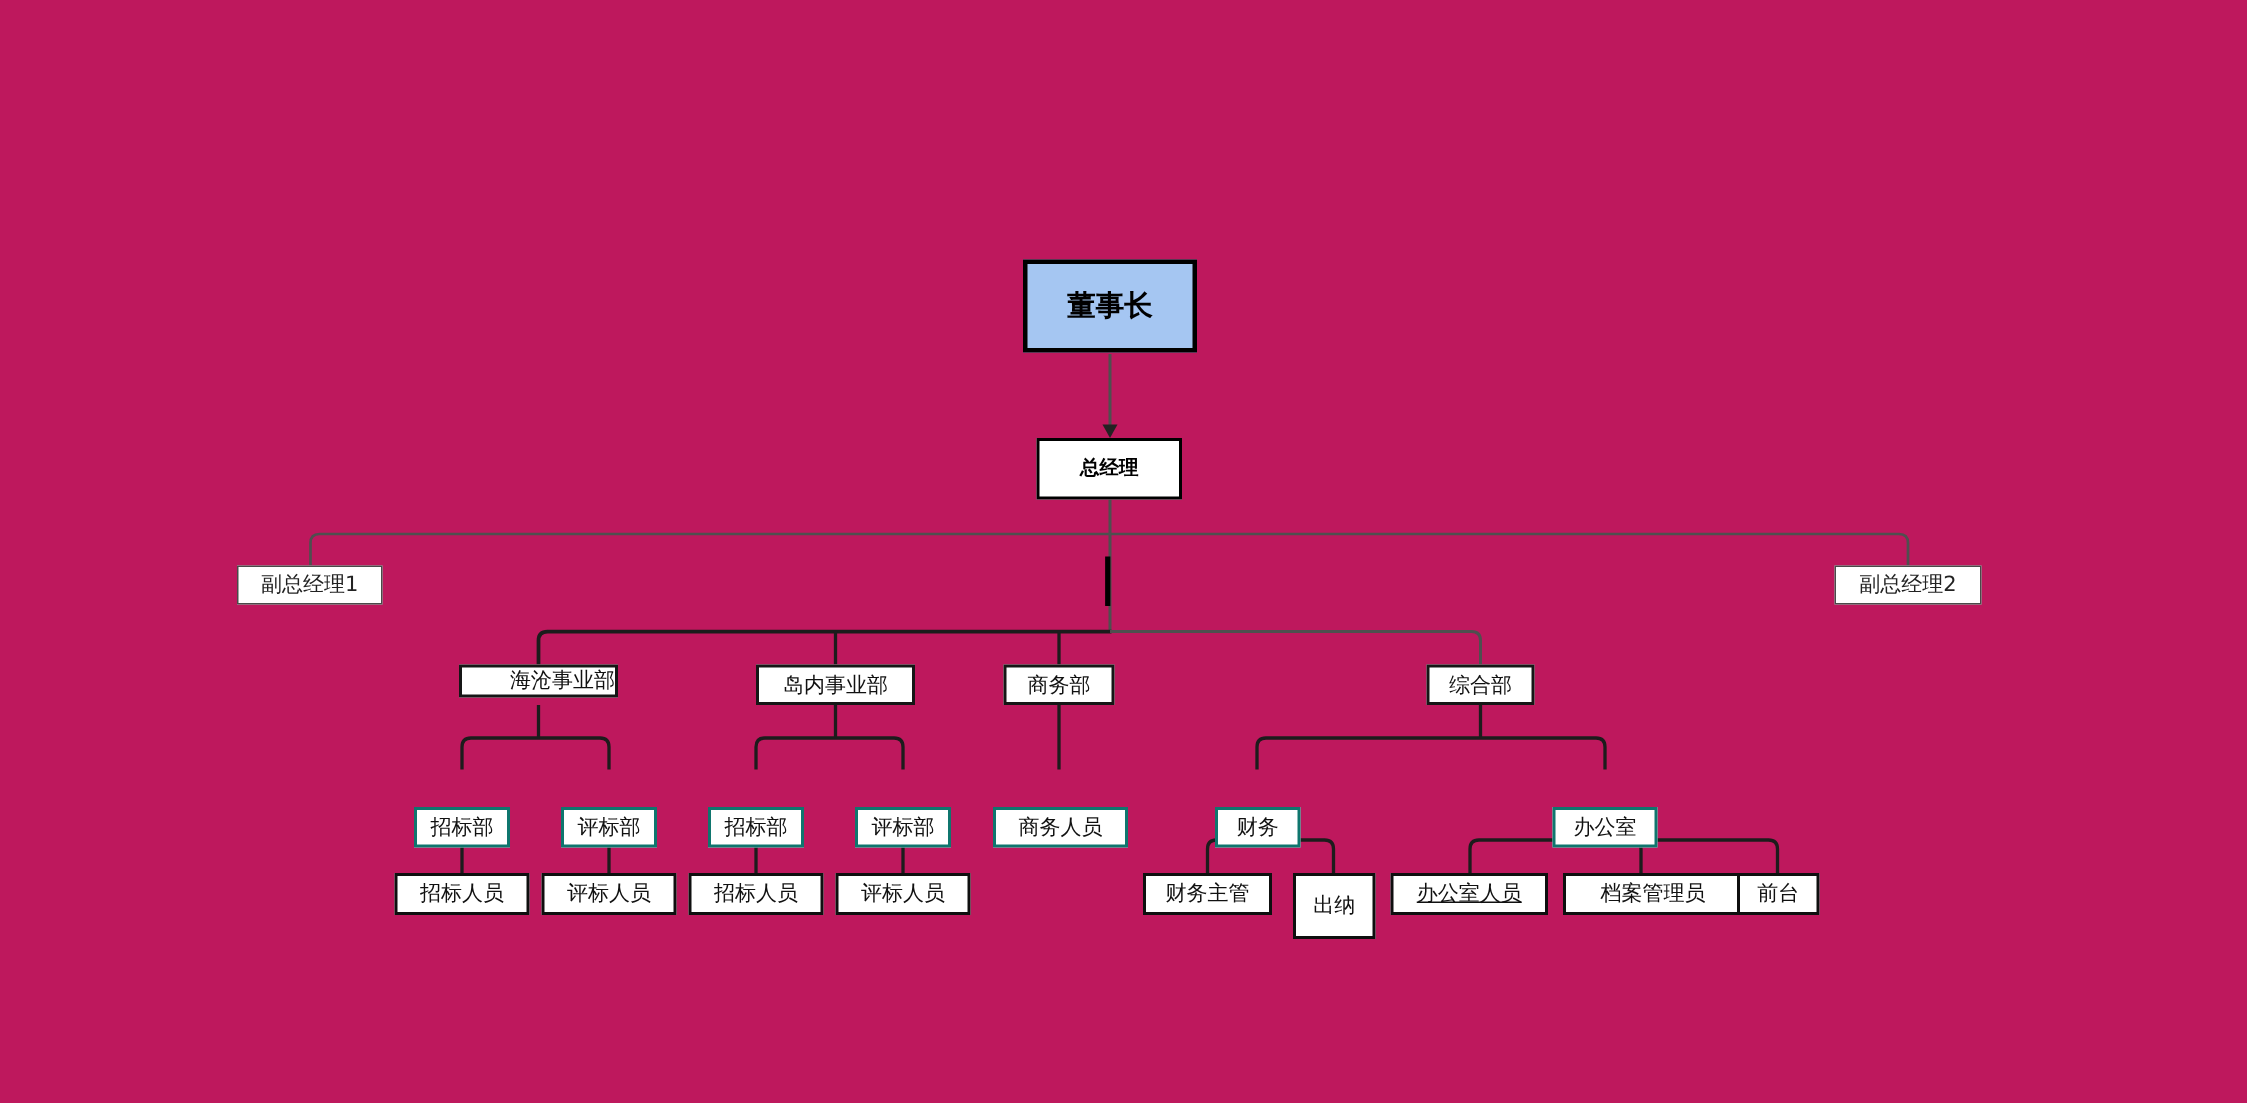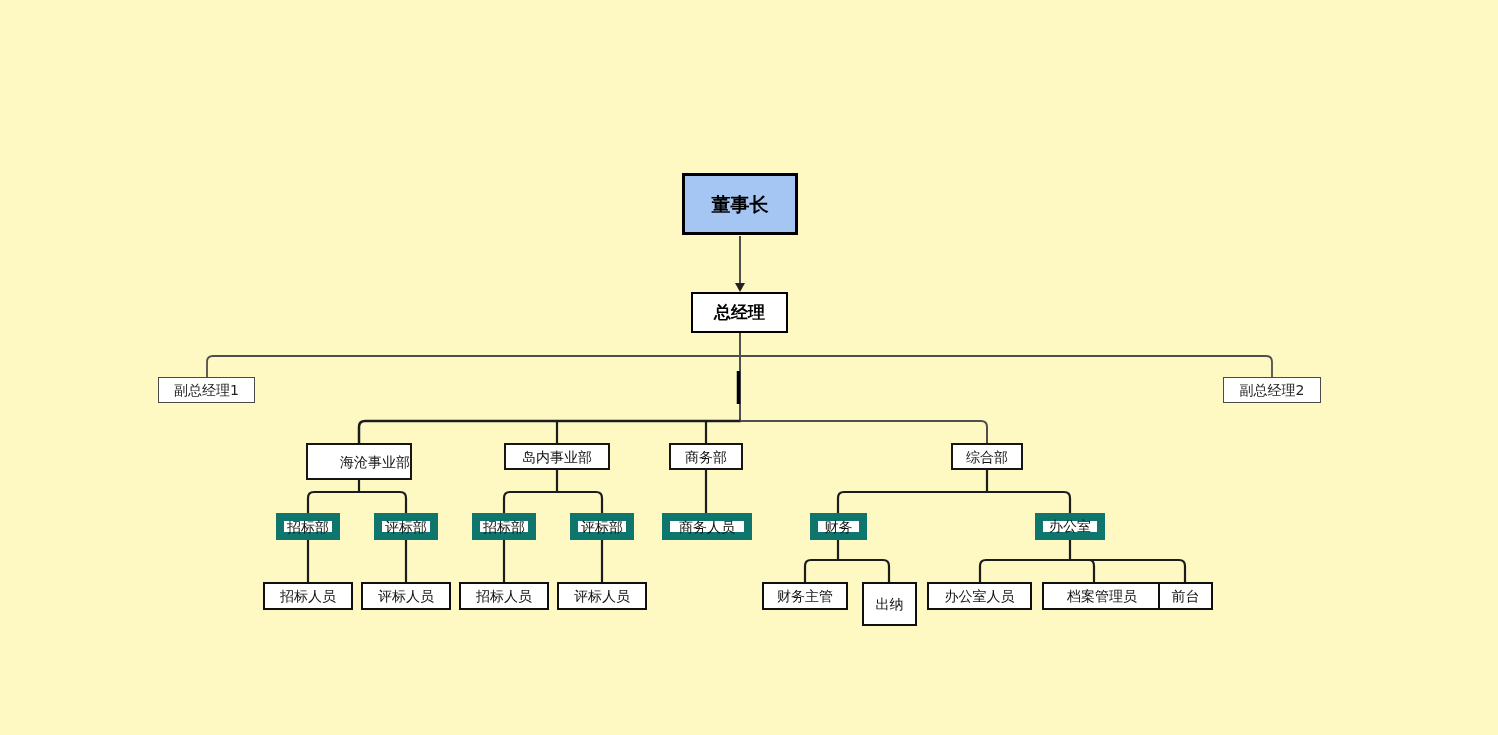--- a/index.html
+++ b/index.html
@@ -5,21 +5,21 @@
   html, body {
     margin: 0;
     padding: 0;
     background: #ffffff;
     font-family: "DejaVu Sans", "Liberation Sans", sans-serif;
   }
   .canvas {
     position: relative;
     width: 1498px;
     height: 735px;
-    background: #fef9c3;
+    background: #be185d;
     overflow: hidden;
   }
   .connector-layer {
     position: absolute;
     left: 0;
     top: 0;
     width: 1498px;
     height: 735px;
     pointer-events: none;
   }
@@ -37,33 +37,34 @@
     line-height: 1;
   }
   .node.chairman {
     border: 3.5px solid #000000;
     font-size: 19px;
     font-weight: bold;
     color: #000000;
   }
   .node.gm {
     border: 2.4px solid #000000;
-    font-size: 17px;
+    font-size: 13px;
     font-weight: bold;
     color: #000000;
   }
   .node.vgm {
     border: 1.6px solid #4a4a4a;
     color: #222222;
   }
   .node.dept {
     border: 2px solid #161616;
   }
   .node.sub {
-    border: 8px solid #0f766e;
+    border: 2px solid #0f766e;
+    margin-top: 25px;
   }
   .node.leaf {
     border: 2.4px solid #0f0f0f;
   }
 </style>
 </head>
 <body>
 
 <div class="canvas">
   <svg class="connector-layer" viewBox="0 0 1498 735" xmlns="http://www.w3.org/2000/svg">
@@ -91,33 +92,33 @@
       <path d="M1070,540 L1070,560" fill="none" stroke="#1c1c1c" stroke-width="2.2"></path>
       <path d="M980,582 L980,566 Q980,560 986,560 L1179,560 Q1185,560 1185,566 L1185,582" fill="none" stroke="#1c1c1c" stroke-width="2.2"></path>
       <path d="M1089,560 Q1094,560 1094,566 L1094,582" fill="none" stroke="#1c1c1c" stroke-width="2.2"></path>
       <polygon points="735,283 745,283 740,292" fill="#222222"></polygon>
     </svg>
 
 <div class="node chairman" style="left: 682px; top: 173px; width: 116px; height: 62px; background: rgb(165, 198, 242);">董事长</div>
     <div class="node gm" style="left: 691px; top: 292px; width: 97px; height: 41px;">总经理</div>
     <div class="node vgm" style="left: 158px; top: 377px; width: 97px; height: 26px;">副总经理1</div>
     <div class="node vgm" style="left: 1223px; top: 377px; width: 98px; height: 26px;">副总经理2</div>
-    <div class="node dept" style="left: 306px; top: 443px; width: 106px; height: 37px; padding-left: 32px;">海沧事业部</div>
+    <div class="node dept" style="left: 306px; top: 443px; width: 106px; height: 22px; padding-left: 32px;">海沧事业部</div>
     <div class="node dept" style="left: 504px; top: 443px; width: 106px; height: 27px;">岛内事业部</div>
     <div class="node dept" style="left: 669px; top: 443px; width: 74px; height: 27px;">商务部</div>
     <div class="node dept" style="left: 951px; top: 443px; width: 72px; height: 27px;">综合部</div>
     <div class="node sub" style="left: 276px; top: 513px; width: 64px; height: 27px;">招标部</div>
     <div class="node sub" style="left: 374px; top: 513px; width: 64px; height: 27px;">评标部</div>
     <div class="node sub" style="left: 472px; top: 513px; width: 64px; height: 27px;">招标部</div>
     <div class="node sub" style="left: 570px; top: 513px; width: 64px; height: 27px;">评标部</div>
     <div class="node sub" style="left: 662px; top: 513px; width: 90px; height: 27px;">商务人员</div>
     <div class="node sub" style="left: 810px; top: 513px; width: 57px; height: 27px;">财务</div>
-    <div class="node sub" style="left: 1035px; top: 513px; width: 70px; height: 27px; font-family: Liberation Serif, serif;">办公室</div>
+    <div class="node sub" style="left: 1035px; top: 513px; width: 70px; height: 27px;">办公室</div>
     <div class="node leaf" style="left: 263px; top: 582px; width: 90px; height: 28px;">招标人员</div>
     <div class="node leaf" style="left: 361px; top: 582px; width: 90px; height: 28px;">评标人员</div>
     <div class="node leaf" style="left: 459px; top: 582px; width: 90px; height: 28px;">招标人员</div>
     <div class="node leaf" style="left: 557px; top: 582px; width: 90px; height: 28px;">评标人员</div>
     <div class="node leaf" style="left: 762px; top: 582px; width: 86px; height: 28px;">财务主管</div>
     <div class="node leaf" style="left: 862px; top: 582px; width: 55px; height: 44px;">出纳</div>
-    <div class="node leaf" style="left: 927px; top: 582px; width: 105px; height: 28px;">办公室人员</div>
+    <div class="node leaf" style="left: 927px; top: 582px; width: 105px; height: 28px; text-decoration: underline;">办公室人员</div>
     <div class="node leaf" style="left: 1042px; top: 582px; width: 120px; height: 28px;">档案管理员</div>
     <div class="node leaf" style="left: 1158px; top: 582px; width: 55px; height: 28px;">前台</div>
   </div>
 
 </body></html>

